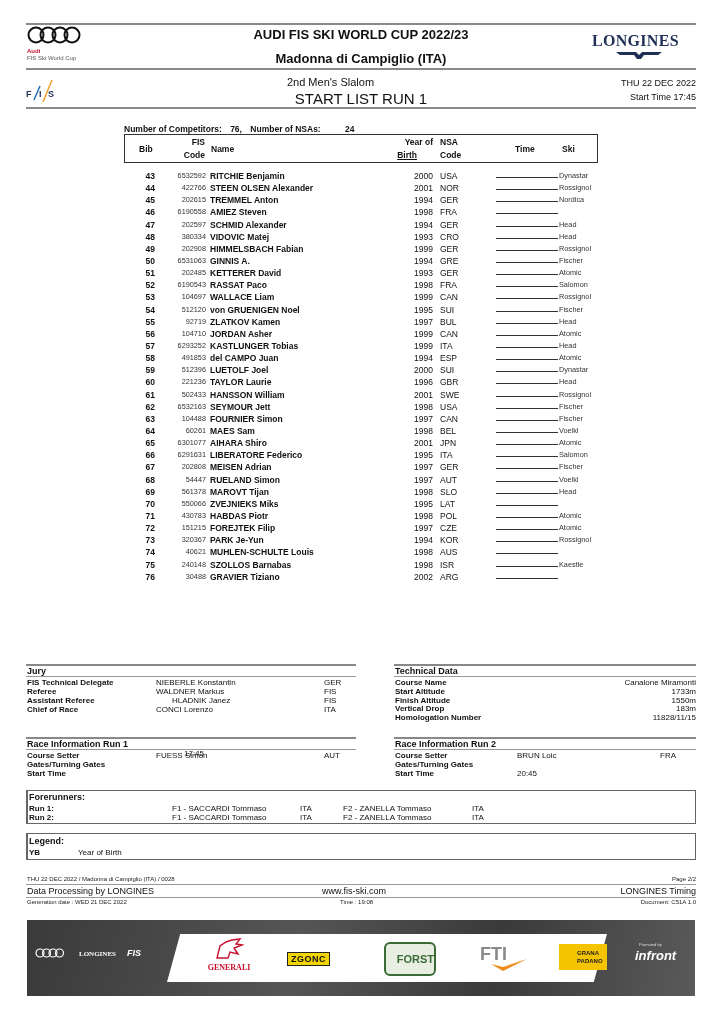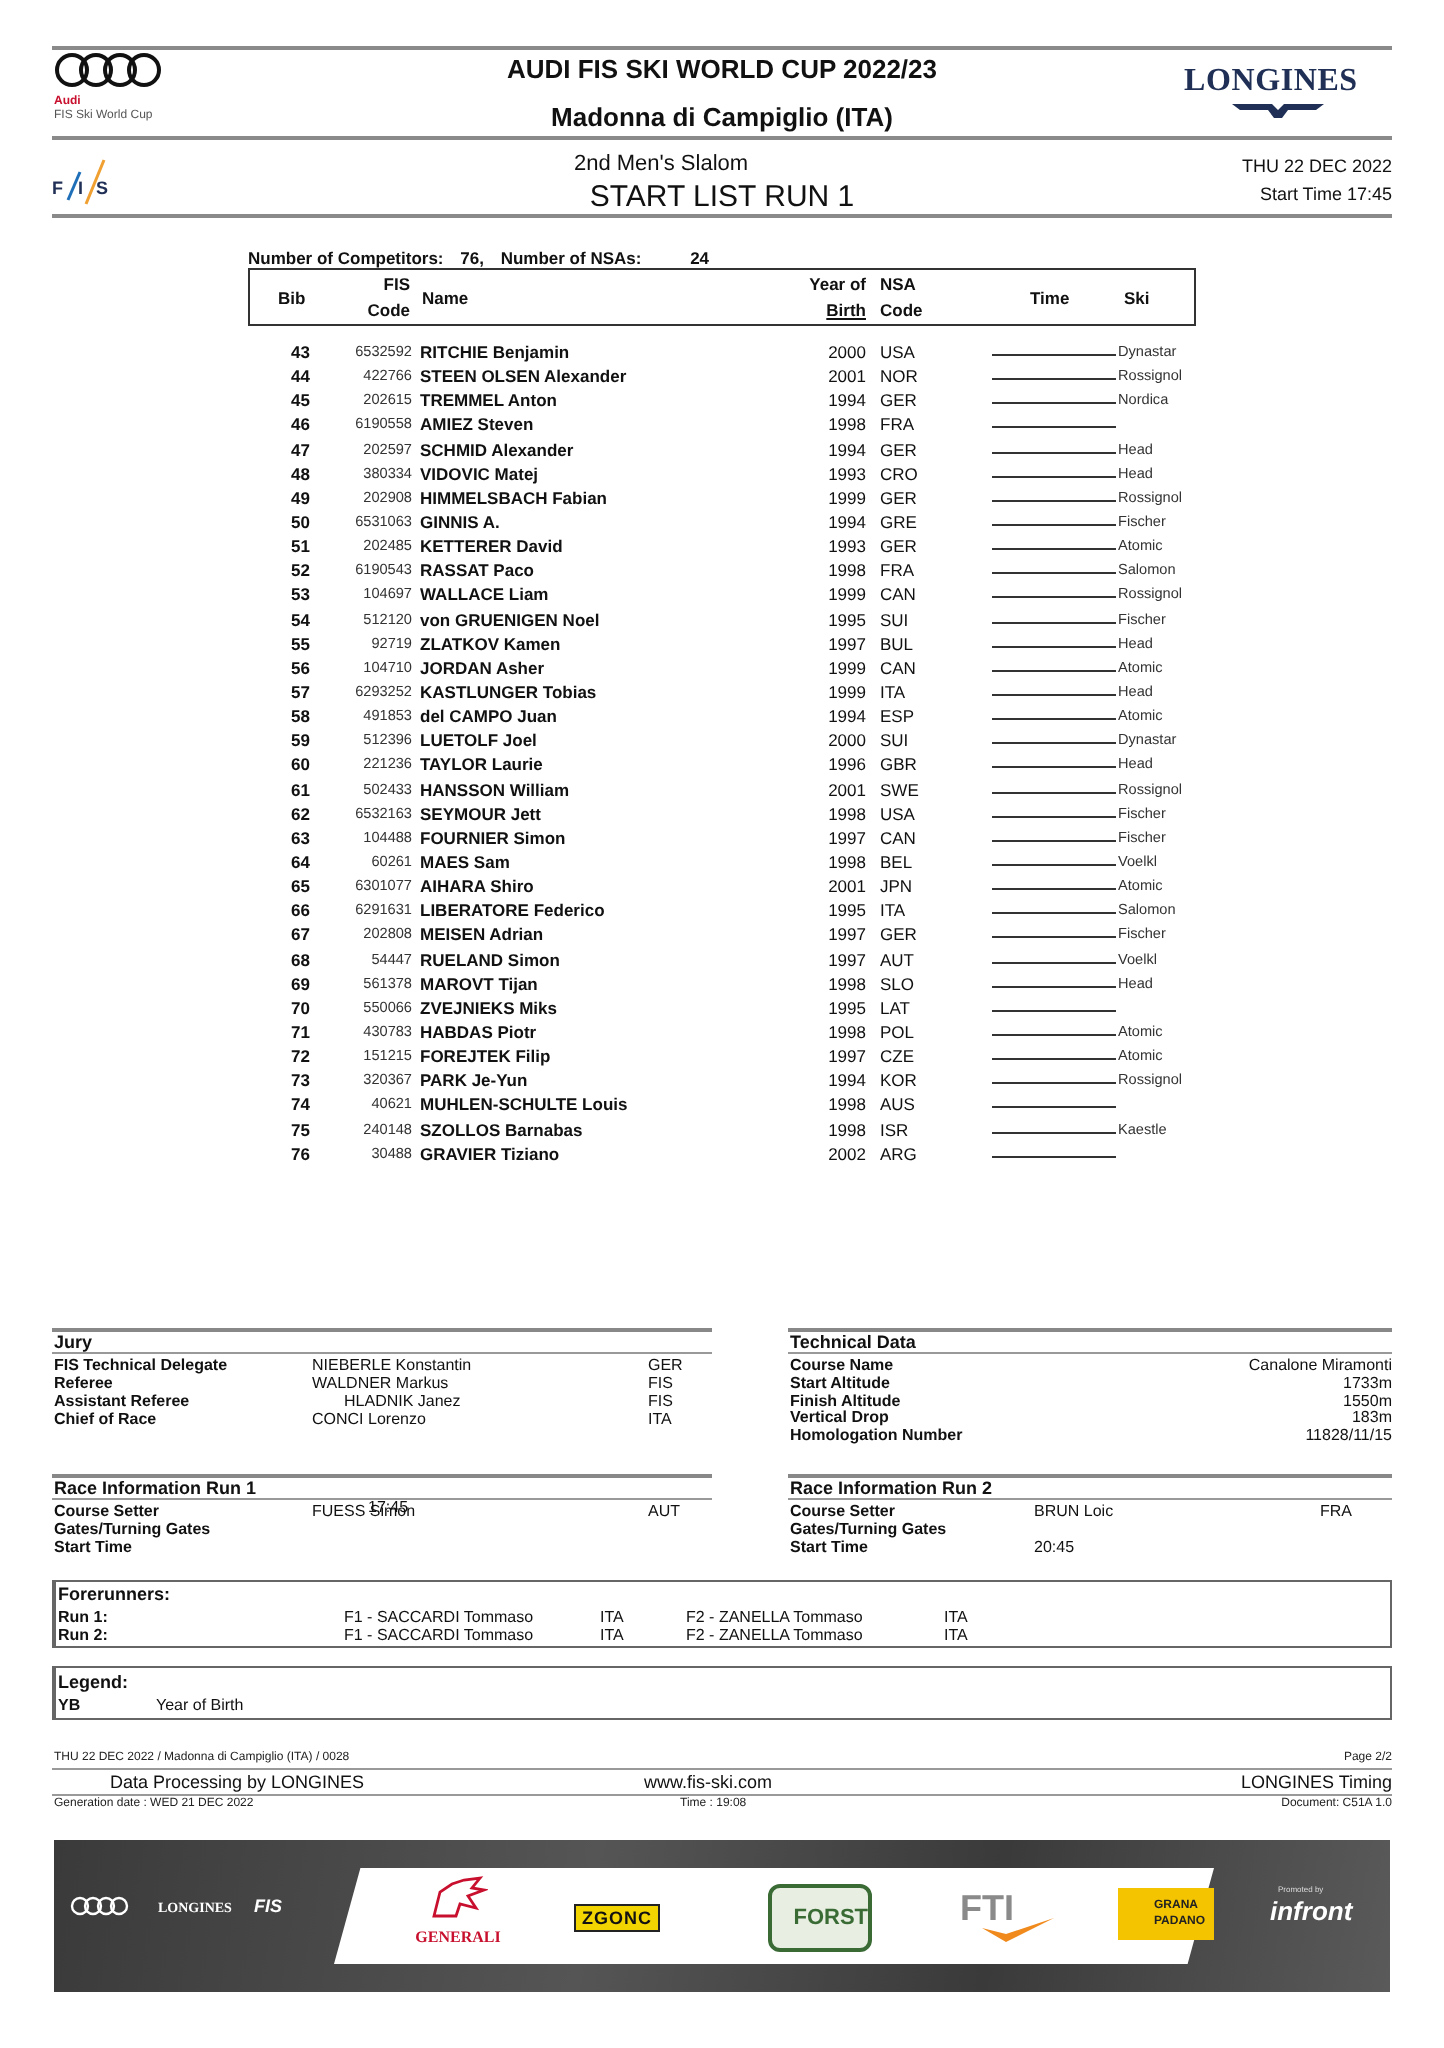--- a/index.html
+++ b/index.html
@@ -98,21 +98,21 @@
   <span style="margin-left:6px;">Number of NSAs:</span>
   <span style="margin-left:22px;">24</span>
 </div>
 
 <div class="thead">
   <div style="left:14px; top:9px;">Bib</div>
   <div style="left:52px; top:2px; width:28px; text-align:right;">FIS</div>
   <div style="left:52px; top:15px; width:28px; text-align:right;">Code</div>
   <div style="left:86px; top:9px;">Name</div>
   <div style="left:270px; top:2px; width:38px; text-align:right;">Year of</div>
-  <div style="left:270px; top:15px; width:38px; text-align:right;text-decoration:underline;">Birth</div>
+  <div style="left:254px; top:15px; width:38px; text-align:right;text-decoration:underline;">Birth</div>
   <div style="left:315px; top:2px;">NSA</div>
   <div style="left:315px; top:15px;">Code</div>
   <div style="left:390px; top:9px;">Time</div>
   <div style="left:437px; top:9px;">Ski</div>
 </div>
 
 <div class="rows" id="rows">
     <div class="row">
       <span class="c-bib">43</span>
       <span class="c-fis">6532592</span>
@@ -491,21 +491,21 @@
   </div>
 
 <div class="box" style="left:26px; top:833px; width:670px; height:27px;"></div>
 <div class="sec-h" style="left:29px; top:836px;">Legend:</div>
 <div class="kv b" style="left:29px; top:848px;">YB</div>
 <div class="kv" style="left:78px; top:848px;">Year of Birth</div>
 
 <div class="foot-small" style="left:27px; top:876px;">THU 22 DEC 2022 / Madonna di Campiglio (ITA) / 0028</div>
 <div class="foot-small" style="right:26px; top:876px;">Page 2/2</div>
 <div class="hline thin" style="left:26px; top:884px; width:670px;"></div>
-<div class="foot-mid" style="left:27px; top:886px;margin-left:28px;">Data Processing by LONGINES</div>
+<div class="foot-mid" style="left:27px; top:886px;">Data Processing by LONGINES</div>
 <div class="foot-mid" style="left:322px; top:886px;">www.fis-ski.com</div>
 <div class="foot-mid" style="right:26px; top:886px;">LONGINES Timing</div>
 <div class="hline thin" style="left:26px; top:897px; width:670px;"></div>
 <div class="foot-small" style="left:27px; top:899px;">Generation date : WED 21 DEC 2022</div>
 <div class="foot-small" style="left:340px; top:899px;">Time : 19:08</div>
 <div class="foot-small" style="right:26px; top:899px;">Document: C51A 1.0</div>
 
 <div class="banner">
   <svg style="position:absolute; left:8px; top:28px;" width="30" height="10" viewBox="0 0 30 10">
     <circle cx="5" cy="5" r="4" fill="none" stroke="#fff" stroke-width="1.2"></circle>

